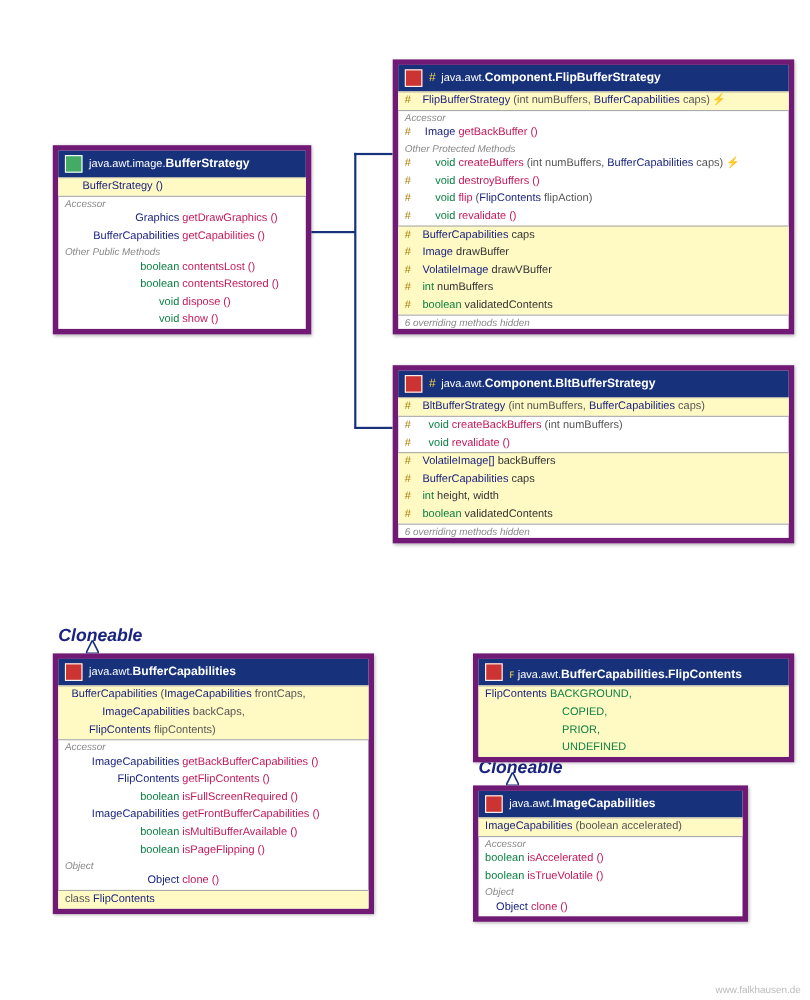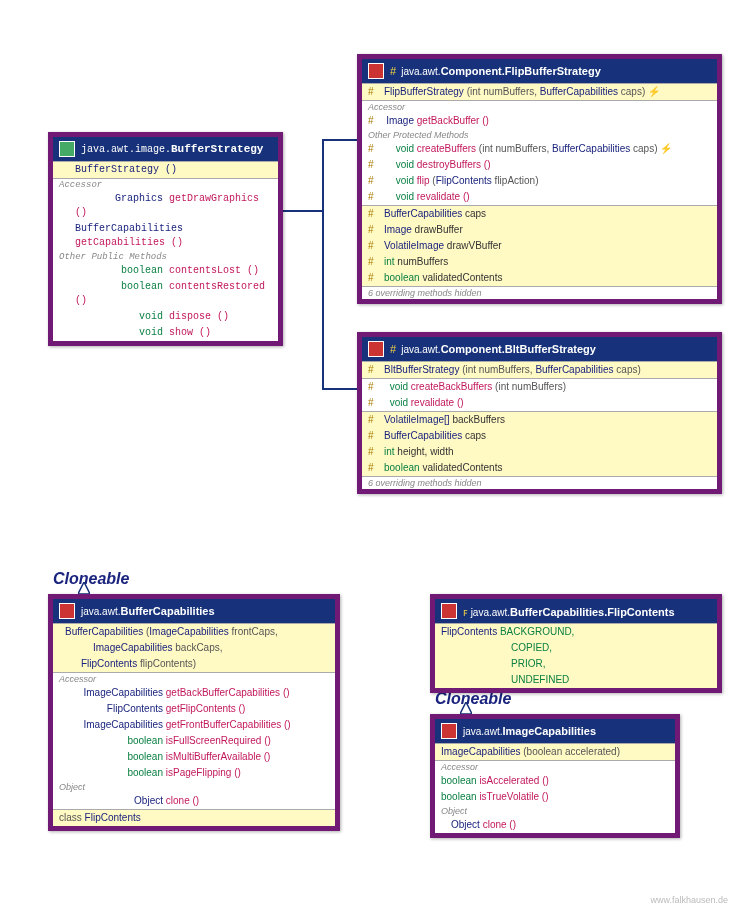--- a/index.html
+++ b/index.html
@@ -28,21 +28,21 @@
 svg.arrow { position:absolute; }
 </style>
 </head>
 <body>
 
 <div class="link-line" style="left:273px; top:210px; width:50px; height:2px;"></div>
 <div class="link-line" style="left:322px; top:139px; width:2px; height:250px;"></div>
 <div class="link-line" style="left:322px; top:139px; width:35px; height:2px;"></div>
 <div class="link-line" style="left:322px; top:388px; width:35px; height:2px;"></div>
 
-<div class="box" style="left:48px; top:132px; width:225px;font-family:Liberation Mono, monospace;">
+<div class="box" style="left:48px; top:132px; width:225px;">
   <div class="title">
       <span class="icon"></span>
       <span><span class="pkg">java.awt.image.</span><b>BufferStrategy</b></span>
     </div>
   <div class="section yellow">
     <div class="row"><span class="nm bl">BufferStrategy ()</span></div>
   </div>
   <div class="section">
     <div class="group">Accessor</div>
     <div class="row"><span class="type">Graphics</span> <span class="nm">getDrawGraphics ()</span></div>
@@ -124,22 +124,22 @@
     </div>
   <div class="section yellow">
     <div class="row" style="padding-left:12px"><span class="nm bl">BufferCapabilities</span><span class="par"><span> (</span><span class="t">ImageCapabilities</span><span> frontCaps,</span></span></div>
     <div class="row" style="padding-left:40px"><span class="par"><span class="t">ImageCapabilities</span><span> backCaps,</span></span></div>
     <div class="row" style="padding-left:28px"><span class="par"><span class="t">FlipContents</span><span> flipContents)</span></span></div>
   </div>
   <div class="section">
     <div class="group">Accessor</div>
     <div class="row"><span class="type">ImageCapabilities</span> <span class="nm">getBackBufferCapabilities ()</span></div>
     <div class="row"><span class="type">FlipContents</span> <span class="nm">getFlipContents ()</span></div>
+    <div class="row"><span class="type g">boolean</span> <span class="nm">isFullScreenRequired ()</span></div>
     <div class="row"><span class="type">ImageCapabilities</span> <span class="nm">getFrontBufferCapabilities ()</span></div>
-    <div class="row"><span class="type g">boolean</span> <span class="nm">isFullScreenRequired ()</span></div>
     <div class="row"><span class="type g">boolean</span> <span class="nm">isMultiBufferAvailable ()</span></div>
     <div class="row"><span class="type g">boolean</span> <span class="nm">isPageFlipping ()</span></div>
     <div class="group">Object</div>
     <div class="row"><span class="type">Object</span> <span class="nm">clone ()</span></div>
   </div>
   <div class="section yellow">
     <div class="row" style="padding-left:6px"><span class="par">class</span> <span class="nm bl">FlipContents</span></div>
   </div>
 </div>
 

